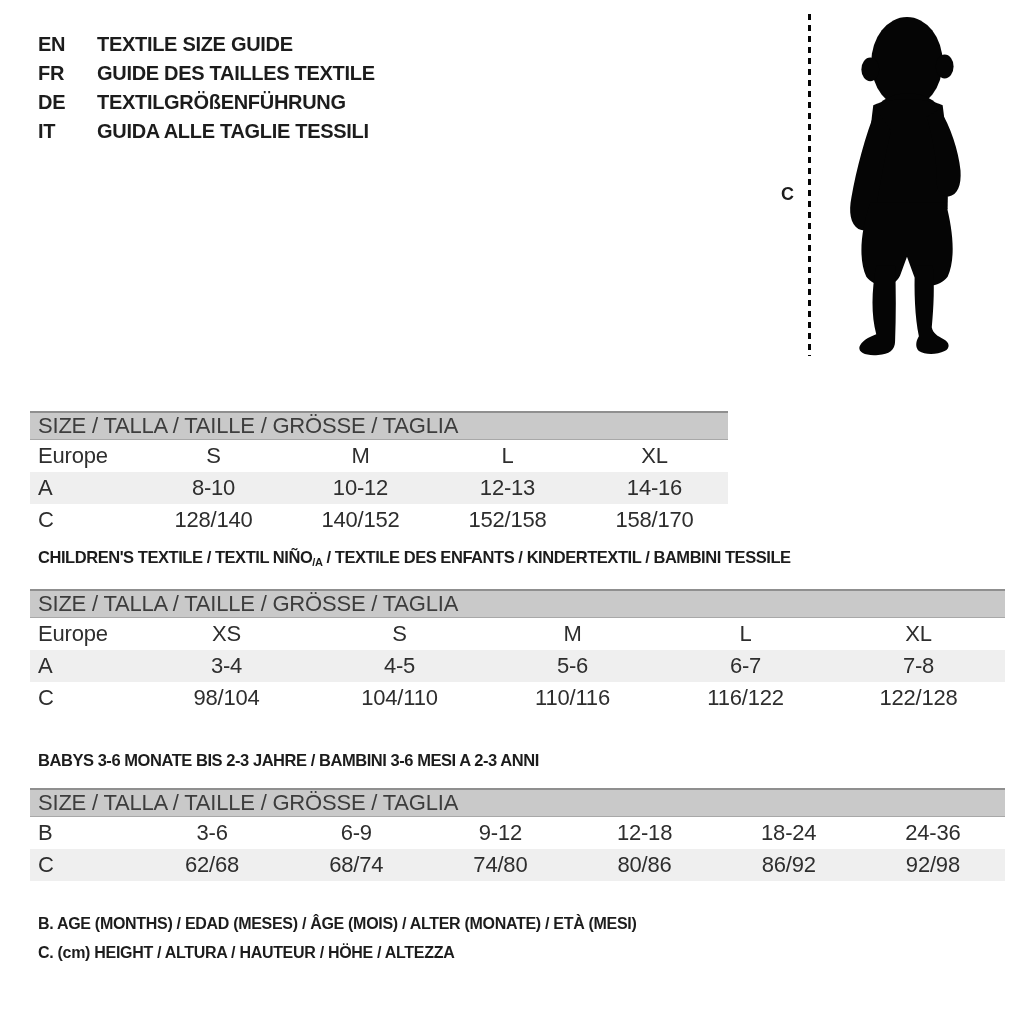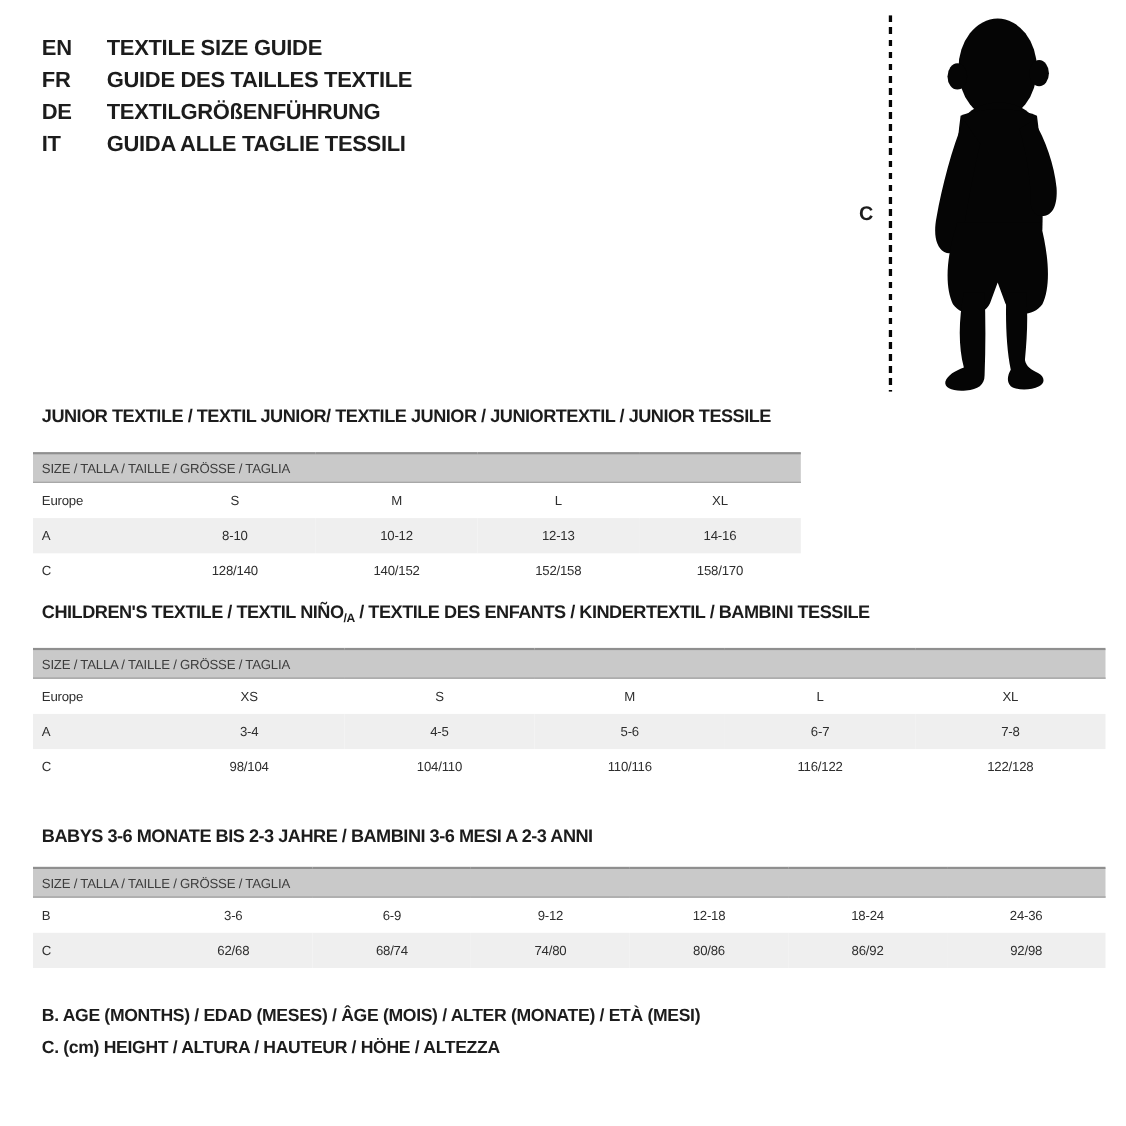--- a/index.html
+++ b/index.html
@@ -32,21 +32,21 @@
   }
   #h0{top:368px;}
   #h1{top:546px;}
   #h2a{top:719px;}
   #h2b{top:749px;}
   .sub{font-size:11px;vertical-align:-3px;}
 
   
   table.size-table{
     position:absolute;left:30px;border-collapse:collapse;table-layout:fixed;
-    font-size:12px;letter-spacing:-0.2px;color:var(--table-text,#2e2e2e);
+    font-size:22px;letter-spacing:-0.2px;color:var(--table-text,#2e2e2e);
   }
   #t0{top:411px;width:698px;}
   #t1{top:589px;width:975px;}
   #t2{top:788px;width:975px;}
   th.bar{
     background:var(--header-bar,#c9c9c9);
     border-top:2px solid var(--bar-border-top,#8f8f8f);
     border-bottom:1px solid var(--bar-border-bottom,#a8a8a8);
     height:25px;text-align:left;padding:0 0 0 8px;
     font-weight:normal;color:var(--bar-text,#3d3d3d);
@@ -92,21 +92,20 @@
     <ellipse cx="126" cy="61" rx="9" ry="12"></ellipse>
     <ellipse cx="89" cy="112" rx="35" ry="24"></ellipse>
     <path d="M54,100 C50,130 48,165 49,205 L129,205 C130,165 128,130 124,100 C105,92 72,92 54,100 Z"></path>
     <path d="M57,104 C46,130 37,165 32,193 C29,208 31,220 39,225 C47,229 54,222 56,210 C60,184 66,150 72,126 Z"></path>
     <path d="M121,104 C132,122 140,146 142,166 C143,181 139,191 130,192 C121,193 117,184 118,172 C118,154 113,130 108,112 Z"></path>
     <path d="M51,198 C41,228 39,256 47,273 C56,285 75,285 81,272 L88,253 L95,272 C101,285 120,285 129,273 C137,256 135,228 127,198 Z"></path>
     <path d="M57,262 C52,288 52,312 57,331 C49,334 42,338 40,344 C39,350 47,353 59,352 C70,351 76,347 76,338 C77,313 77,287 76,262 Z"></path>
     <path d="M96,262 C95,288 96,314 100,333 C97,338 96,344 100,348 C106,352 118,352 126,348 C132,345 131,339 125,336 C119,333 114,330 113,324 C115,303 116,282 114,262 Z"></path>
   </svg>
 
-  <div class="section-heading" id="h0">JUNIOR TEXTILE / TEXTIL JUNIOR/ TEXTILE JUNIOR / JUNIORTEXTIL / JUNIOR TESSILE</div>
 
   <table class="size-table" id="t0">
       <colgroup>
         <col style="width: 110px;">
         <col>
         <col>
         <col>
         <col>
       </colgroup>
     <thead>

